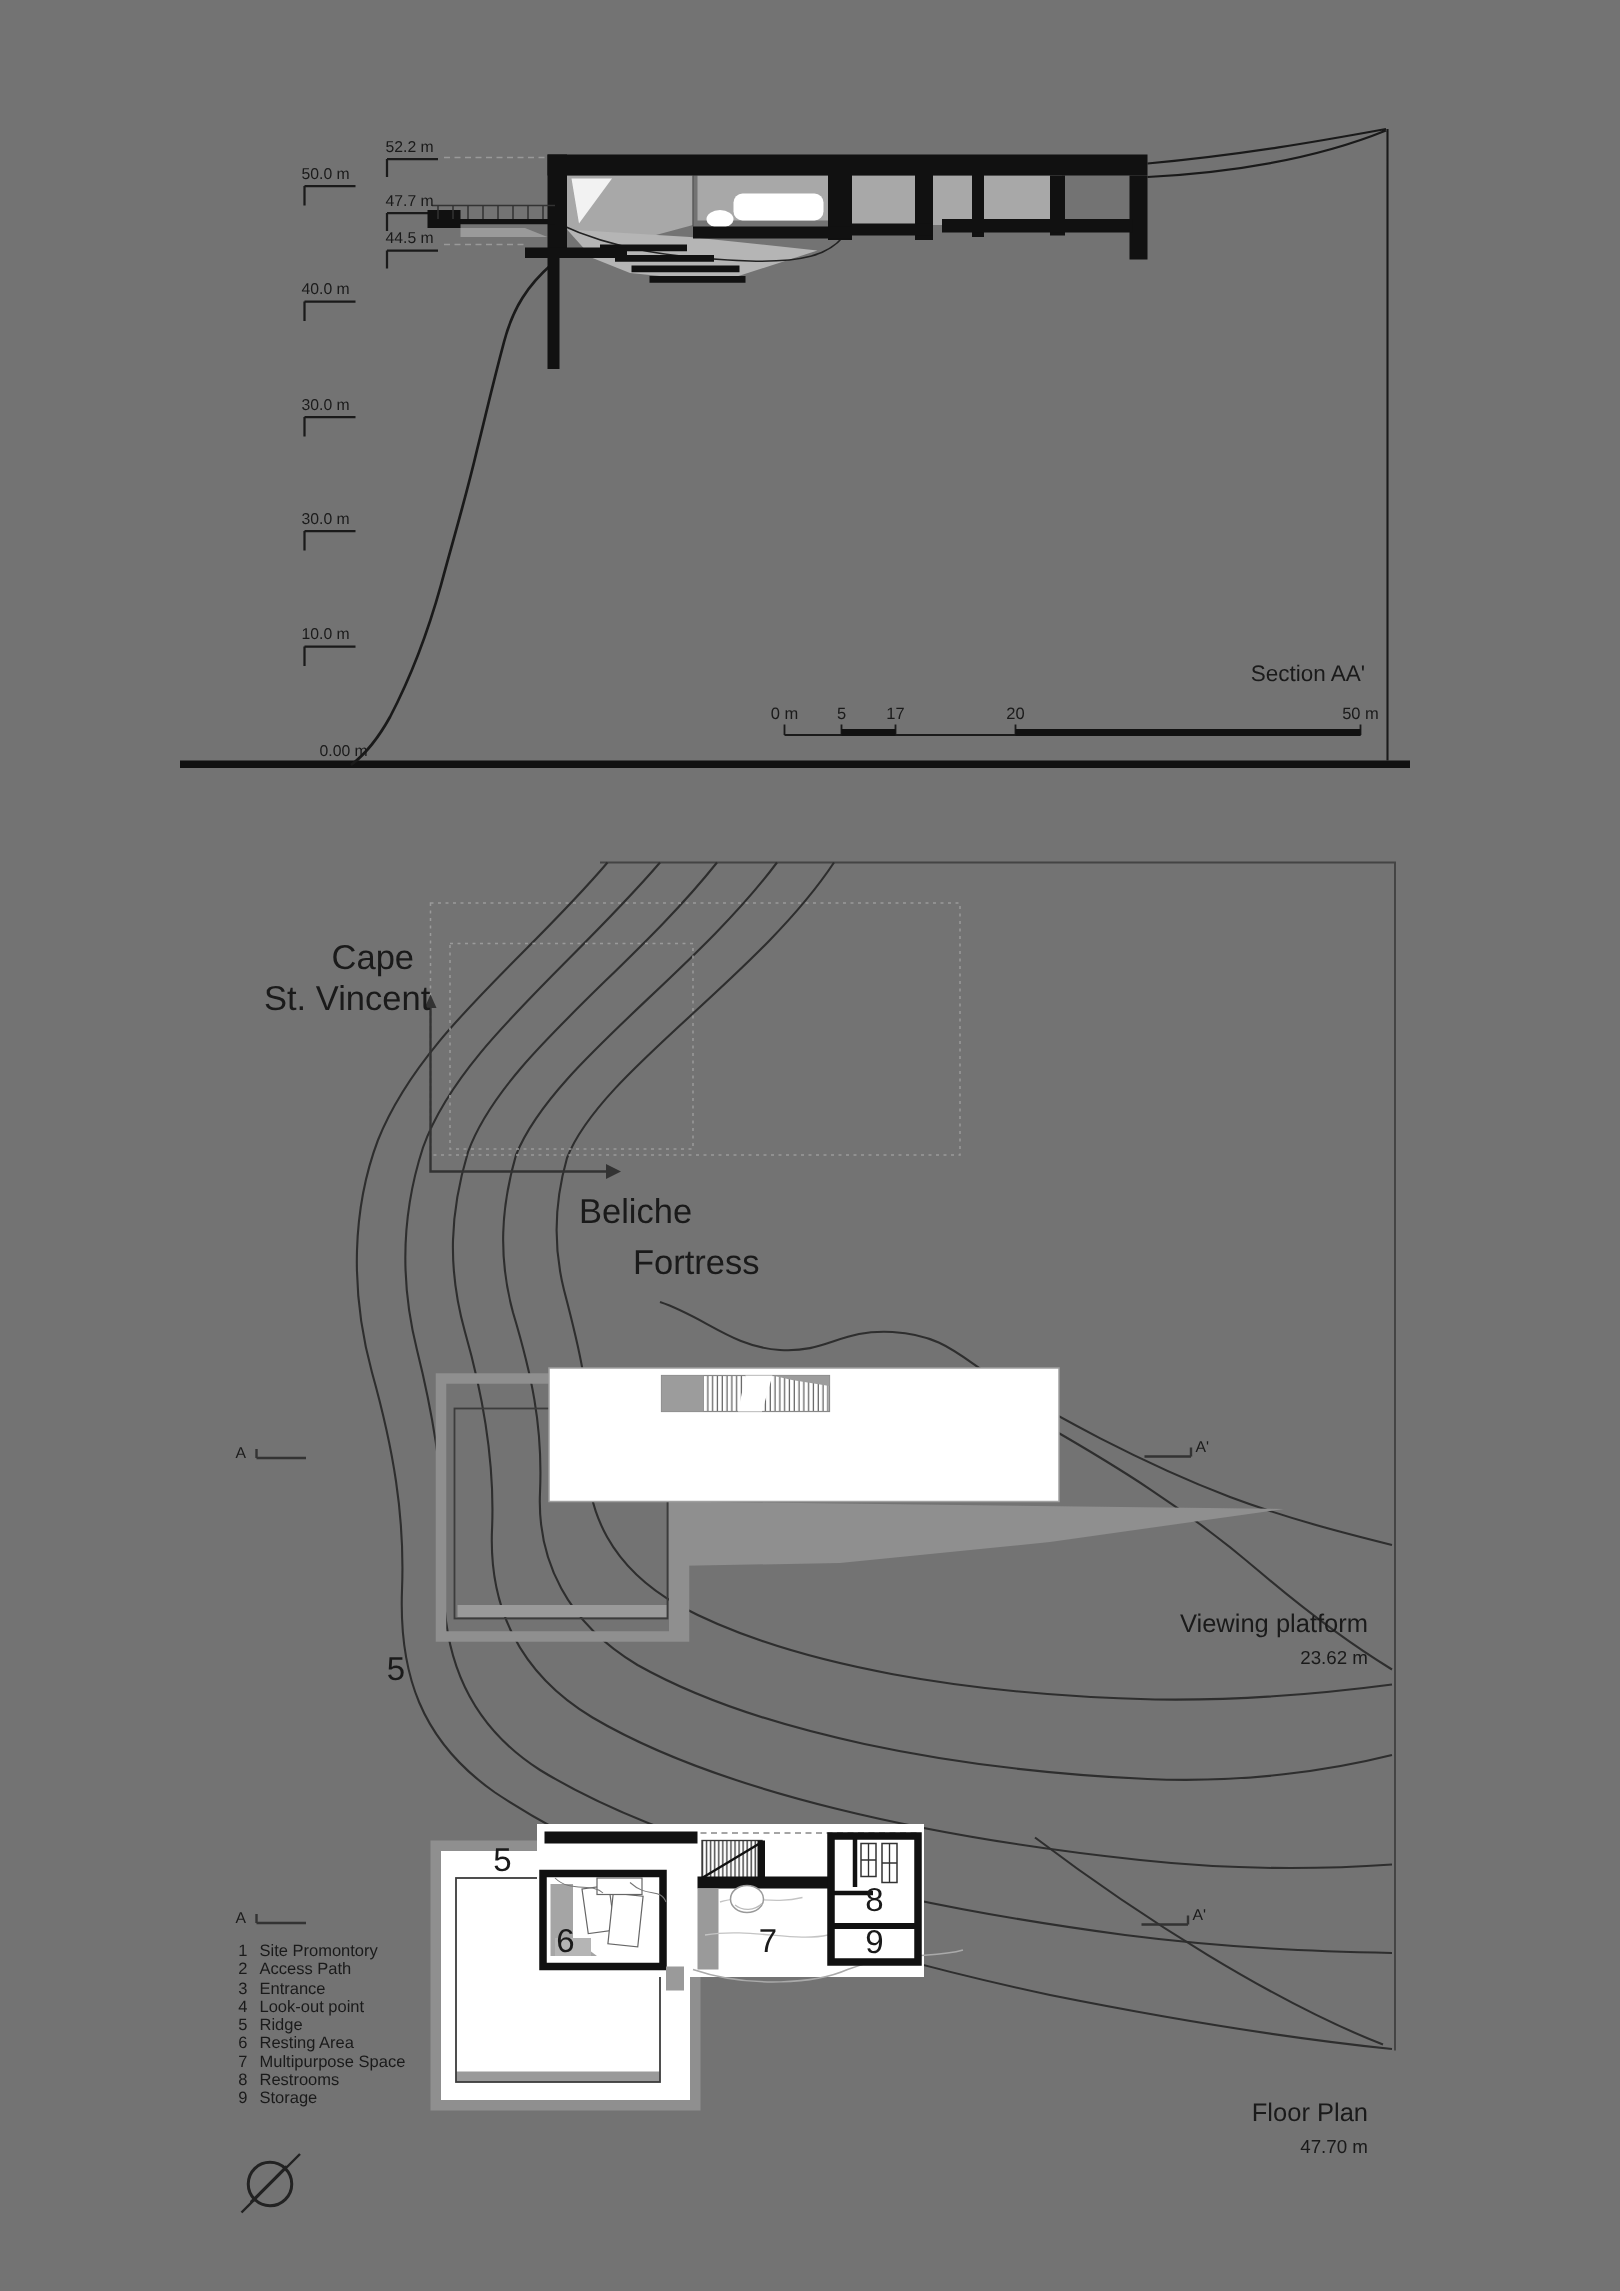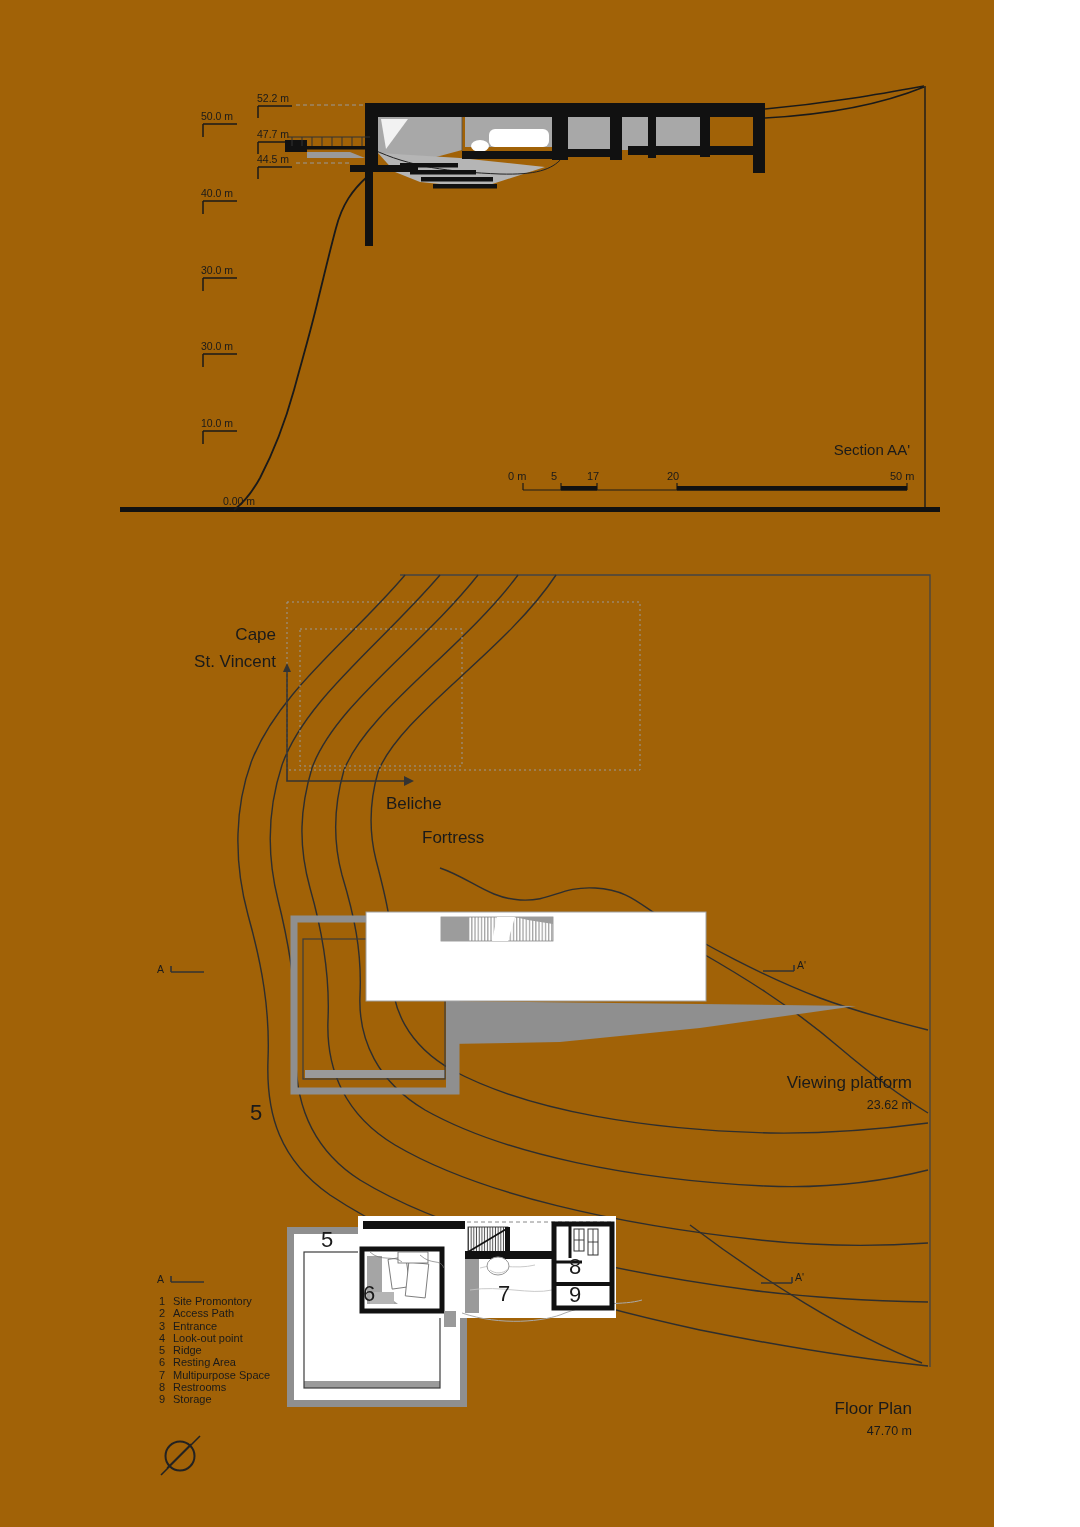--- a/index.html
+++ b/index.html
@@ -1,27 +1,27 @@
 <!DOCTYPE html>
 <html><head>
 <meta charset="utf-8">
 <style>
   html,body{margin:0;padding:0;background:#fff;}
-  #sheet{position:relative;width:994px;height:1527px;background:#a16207;overflow:hidden;
+  #sheet{position:relative;width:1080px;height:1527px;background:#737373;overflow:hidden;
          font-family:"Liberation Sans",sans-serif;color:#1a1a1a;}
   #sheet svg{position:absolute;left:0;top:0;}
   .lbl{position:absolute;white-space:nowrap;color:#1a1a1a;line-height:1.15;}
   .s10{font-size:10.5px;}
   .s11{font-size:11px;}
   .s12{font-size:12.5px;}
   .s15{font-size:15px;}
   .s16{font-size:17px;}
-  .s19{font-size:17px;}
+  .s19{font-size:23px;}
   .s22{font-size:22px;}
-  .ctr{}
+  .ctr{text-align:center;}
   .rgt{text-align:right;}
   #legend{position:absolute;left:156px;top:1295px;font-size:11px;line-height:12.3px;}
   #legend .row{display:flex;}
   #legend .num{width:9px;text-align:right;flex:0 0 auto;}
   #legend .txt{margin-left:8px;}
 </style>
 </head>
 <body>
 
 <div id="sheet">
@@ -211,21 +211,21 @@
   </svg>
 
   <div class="lbl s10" style="left:257px;top:92px;">52.2 m</div>
   <div class="lbl s10" style="left:257px;top:128px;">47.7 m</div>
   <div class="lbl s10" style="left:257px;top:153px;">44.5 m</div>
   <div class="lbl s10" style="left:201px;top:110px;">50.0 m</div>
   <div class="lbl s10" style="left:201px;top:187px;">40.0 m</div>
   <div class="lbl s10" style="left:201px;top:264px;">30.0 m</div>
   <div class="lbl s10" style="left:201px;top:340px;">30.0 m</div>
   <div class="lbl s10" style="left:201px;top:417px;">10.0 m</div>
-  <div class="lbl s10" style="left:199px;top:495px;padding-left:24px;">0.00 m</div>
+  <div class="lbl s10" style="left:189px;top:495px;padding-left:24px;">0.00 m</div>
 
   <div class="lbl s15 rgt" style="left:800px;top:441px;width:110px;">Section AA'</div>
   <div class="lbl s11 ctr" style="left:508px;top:470px;width:30px;">0 m</div>
   <div class="lbl s11 ctr" style="left:551px;top:470px;width:20px;">5</div>
   <div class="lbl s11 ctr" style="left:587px;top:470px;width:20px;">17</div>
   <div class="lbl s11 ctr" style="left:667px;top:470px;width:20px;">20</div>
   <div class="lbl s11 ctr" style="left:890px;top:470px;width:34px;">50 m</div>
 
   <div class="lbl s19 rgt" style="left:176px;top:625px;width:100px;">Cape</div>
   <div class="lbl s19 rgt" style="left:176px;top:652px;width:100px;">St. Vincent</div>

